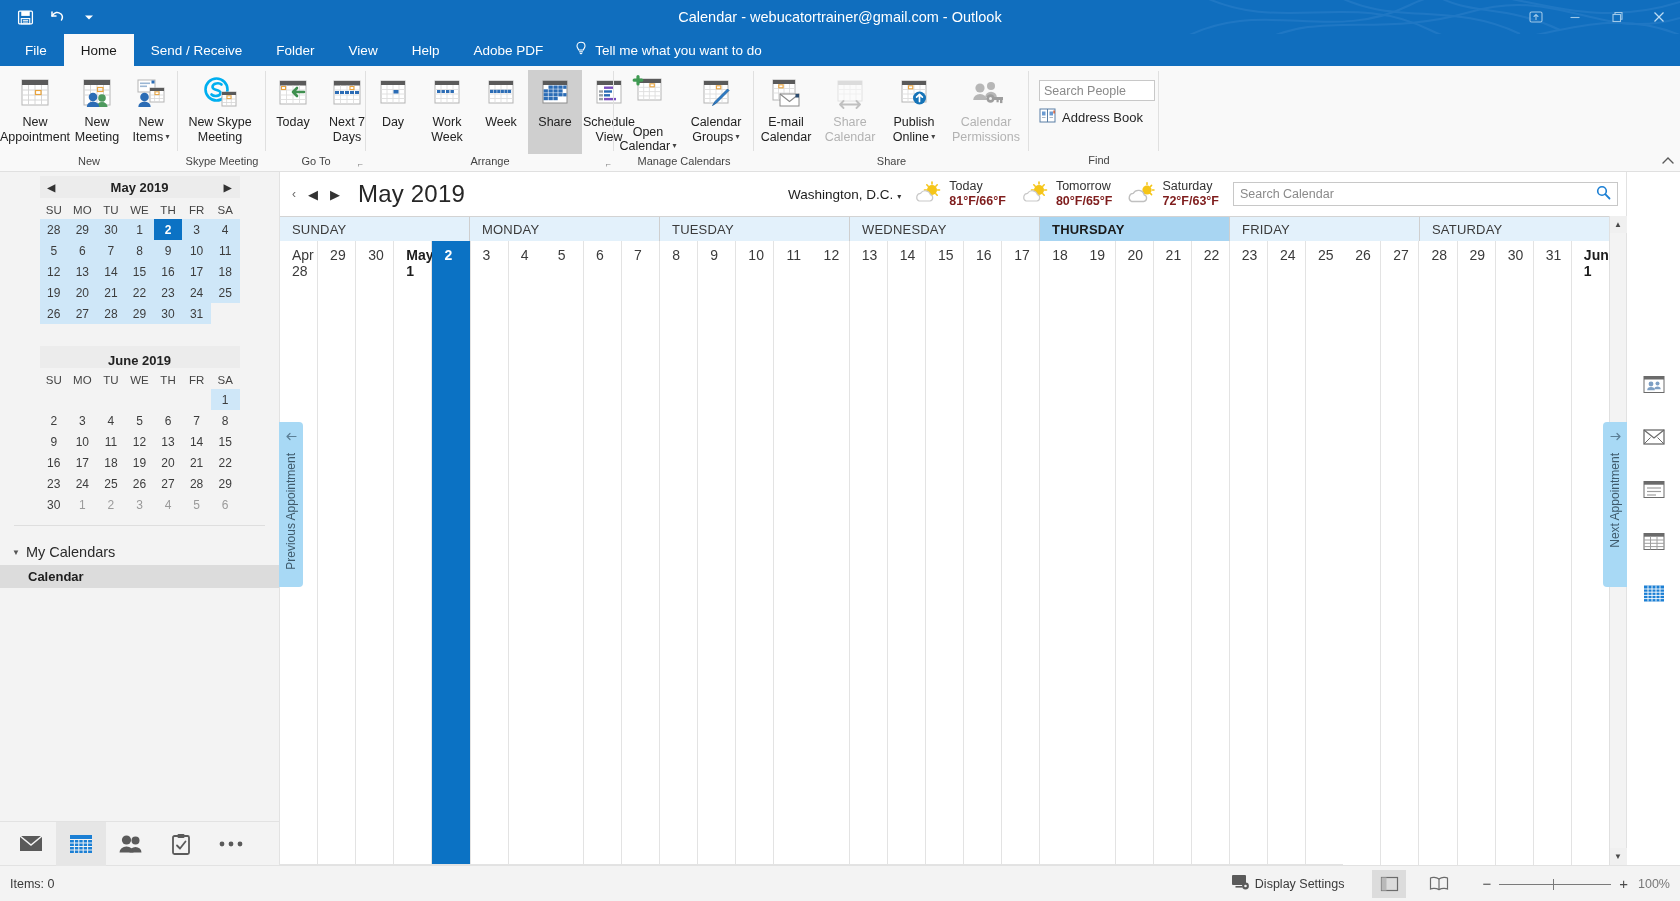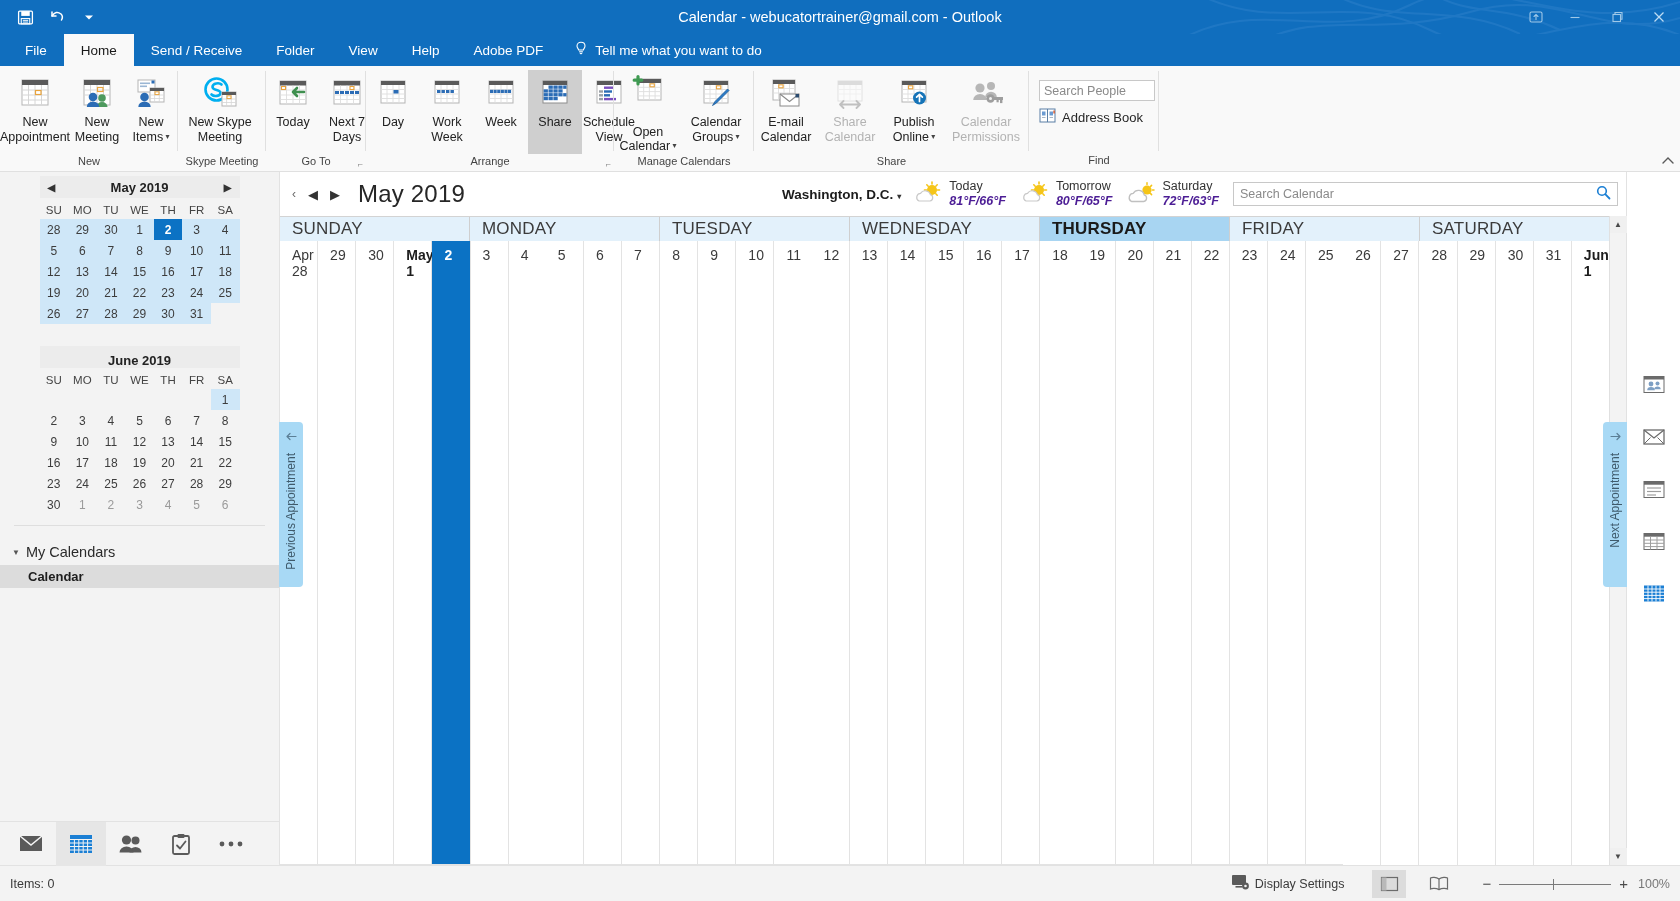--- a/index.html
+++ b/index.html
@@ -119,38 +119,38 @@
   .navbtn { width:50px; height:44px; display:flex; align-items:center; justify-content:center;}
   .navbtn.active { background:#e6e6e6; }
 
   
   .calarea { flex:1; display:flex; flex-direction:column; min-width:0; background:#fff; position:relative; }
   .calhdr { height:44px; display:flex; align-items:center; background:#fff; padding-left:6px; }
   .pane-collapse { width:16px; text-align:center; color:#666; font-size:12px; }
   .navarrow { width:22px; text-align:center; color:#333; font-size:13px; }
   .month-title { font-size:24px; color:#262626; margin-left:12px; letter-spacing:.2px; }
   .hdr-right { margin-left:auto; display:flex; align-items:center; gap:0; padding-right:8px;}
-  .loc { font-weight:bold; font-size:13.5px; color:#1c1c1c; margin-right:12px; white-space:nowrap;}
+  .loc { font-weight:normal; font-size:13.5px; color:#1c1c1c; margin-right:12px; white-space:nowrap;}
   .loc .cr { font-size:8px; margin-left:4px; color:#333;}
   .wx { display:flex; align-items:center; gap:6px; margin-right:14px; }
   .wx .txt { line-height:15px; }
   .wx .d { font-size:12.5px; color:#333; }
-  .wx .t { font-size:12.5px; font-weight:bold; color:#4c1d95;font-style:italic; }
+  .wx .t { font-size:12.5px; font-weight:bold; color:#7f1d1d; }
   .searchcal {
     width:385px; height:24px; border:1px solid #c8c8c8; background:#fff;
     display:flex; align-items:center; padding:0 6px; font-size:12.5px; color:#8a8a8a;
     position:relative;
   }
   .searchcal .mg { position:absolute; right:6px; color:#0b72c4; }
 
   .grid-wrap { flex:1; display:flex; min-height:0; }
   .grid-main { flex:1; display:flex; flex-direction:column; min-width:0; }
   .dow-row { display:flex; height:25px; background:#e3f1fb; border-top:1px solid #d3d3d3;}
   .dow {
-    flex:1; display:flex; align-items:center; padding-left:12px; font-size:17px;
+    flex:1; display:flex; align-items:center; padding-left:12px; font-size:13px;
     color:#3b3b3b; border-right:1px solid #cfcfcf; letter-spacing:.2px;
   }
   .dow.sel { background:#a8d5f2; color:#1a1a1a; font-weight:bold; }
   .dow:last-child { border-right:none; }
   .weeks { flex:1; display:flex; flex-direction:row; }
   .week { flex:1; display:flex; border-bottom:1px solid #e3e3e3; }
   .week:last-child { border-bottom:none; }
   .cell {
     flex:1; border-right:1px solid #e3e3e3; padding:6px 0 0 12px; position:relative;
     min-width:0; background:#fff;

